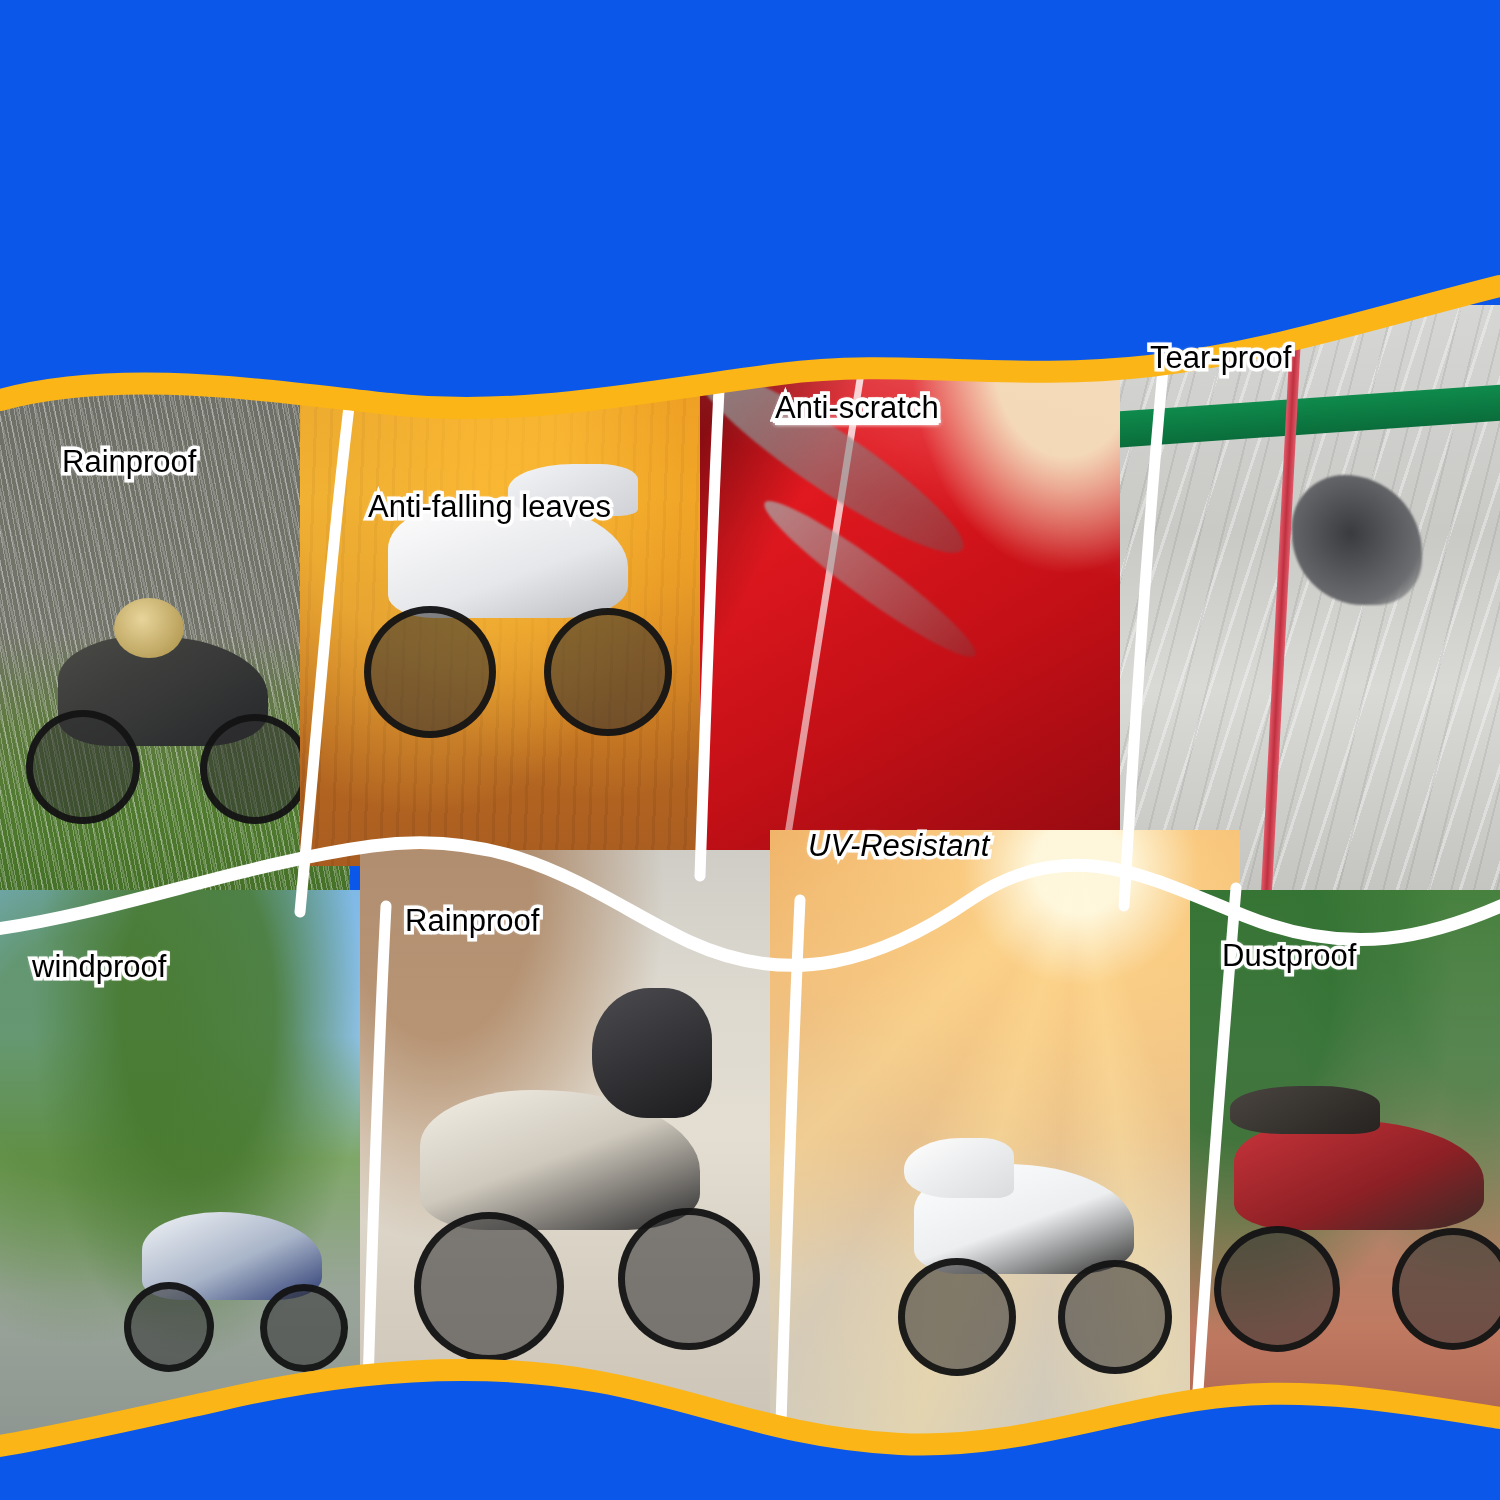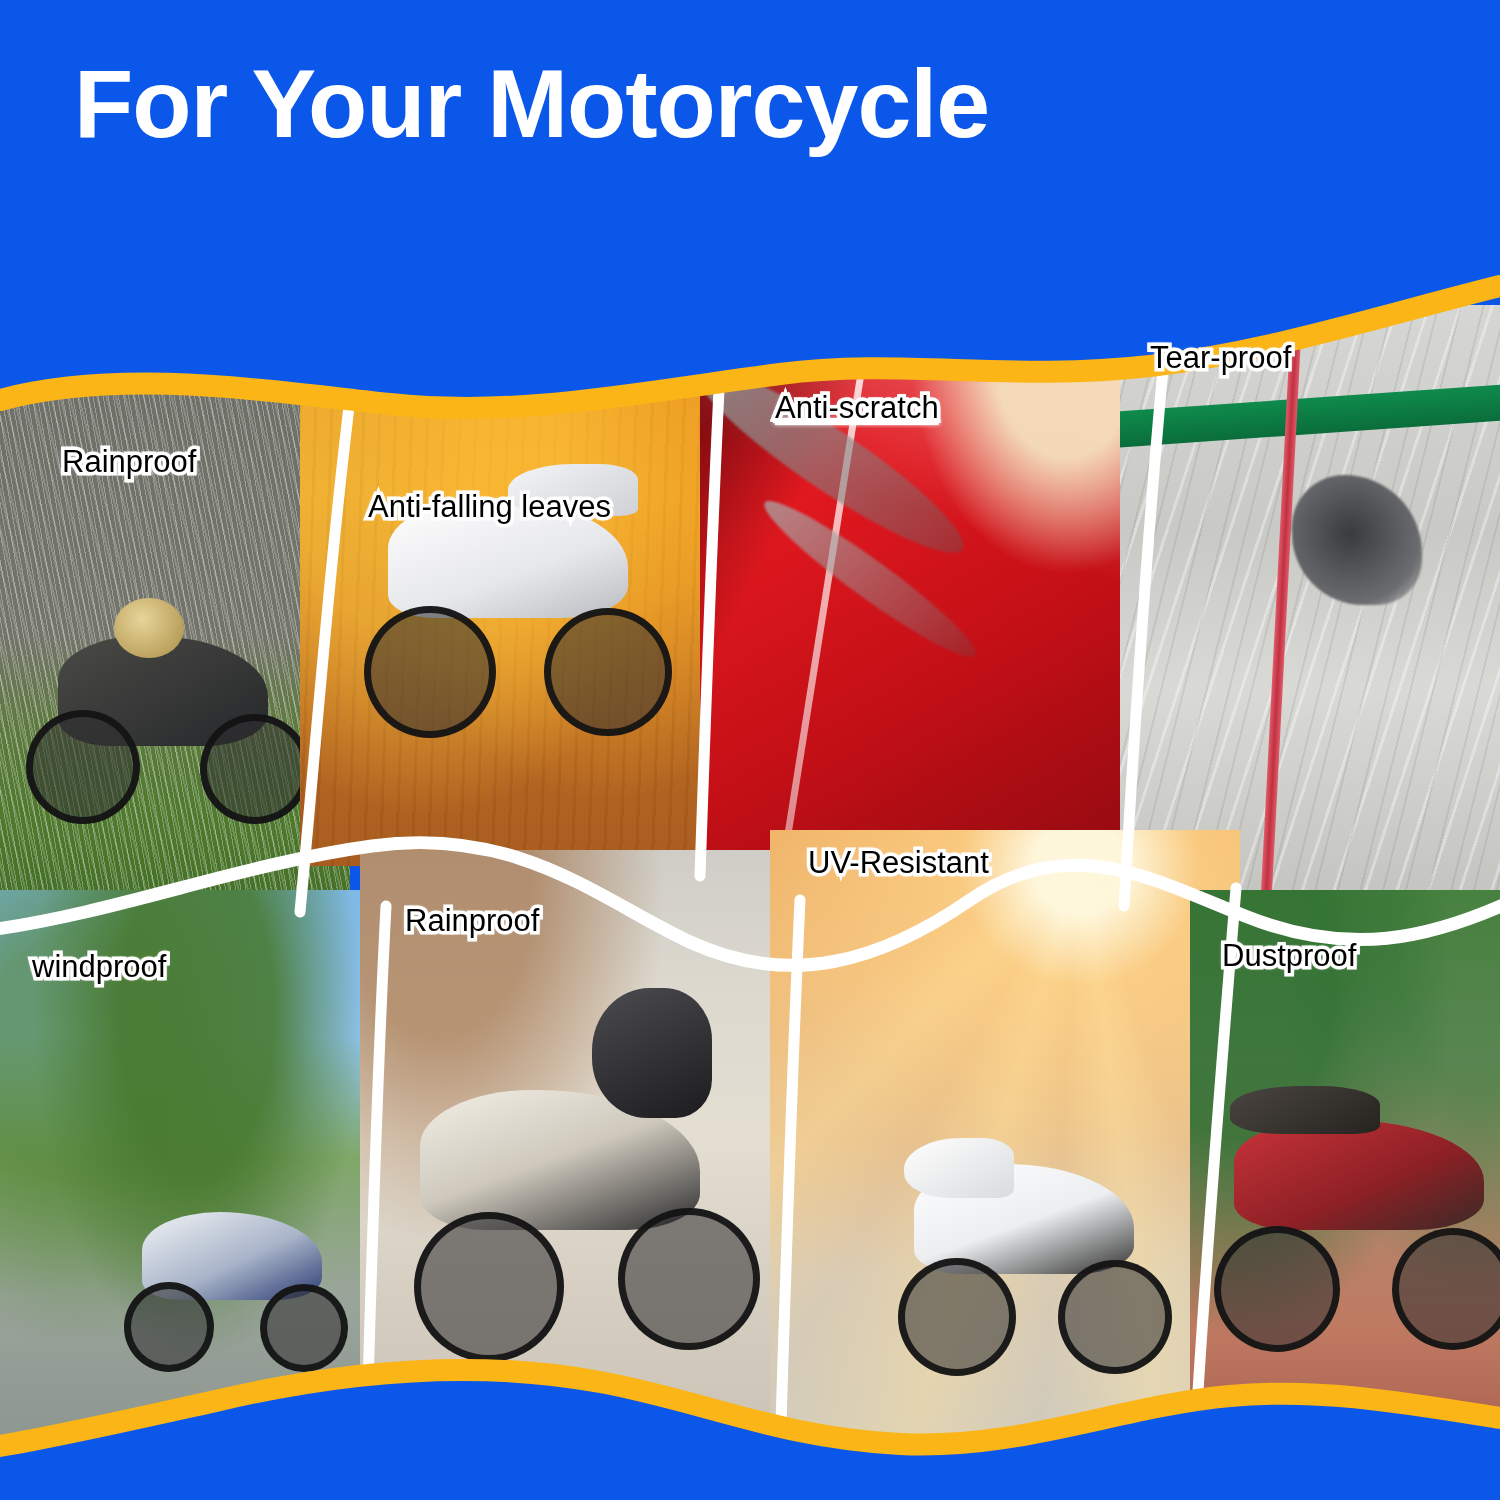--- a/index.html
+++ b/index.html
@@ -90,21 +90,21 @@
        text-shadow:
           0 0 5px #fff, 0 0 5px #fff, 0 0 5px #fff,
           2px 0 0 #fff,-2px 0 0 #fff,0 2px 0 #fff,0 -2px 0 #fff;}
 
   .lbl-rain   {left:30px;  top:444px;padding-left:32px;}
   .lbl-leaves {left:368px; top:457px;margin-top:32px;}
   .lbl-scratch{left:775px; top:390px;text-decoration:underline;}
   .lbl-tear   {left:1150px;top:340px;}
   .lbl-wind   {left:32px;  top:949px;}
   .lbl-snow   {left:405px; top:903px;}
-  .lbl-uv     {left:808px; top:845px;}
+  .lbl-uv     {left:808px; top:828px;font-style:italic;}
   .lbl-dust   {left:1222px;top:938px;}
 </style>
 </head>
 <body>
 
 <div id="poster">
 
   <div id="collage">
 
     <div class="panel p-rain" style="left:-10px;top:378px;width:360px;height:560px;">
@@ -231,21 +231,20 @@
              C130,1420 60,1436 0,1446 Z" fill="#0A57EA"></path>
     <path d="M1500,1418
              C1400,1402 1320,1388 1230,1396
              C1120,1406 1020,1450 900,1444
              C780,1438 700,1400 600,1382
              C470,1358 340,1372 220,1400
              C130,1420 60,1436 0,1446" fill="none" stroke="#FBB517" stroke-width="22" stroke-linecap="round"></path>
   </svg>
 
   <div class="headline">
-    <span class="l2">For Your Motorcycle</span>
   </div>
 
   <div class="lbl lbl-rain">Rainproof</div>
   <div class="lbl lbl-leaves">Anti-falling leaves</div>
   <div class="lbl lbl-scratch">Anti-scratch</div>
   <div class="lbl lbl-tear">Tear-proof</div>
   <div class="lbl lbl-wind">windproof</div>
   <div class="lbl lbl-snow">Rainproof</div>
   <div class="lbl lbl-uv">UV-Resistant</div>
   <div class="lbl lbl-dust">Dustproof</div>

